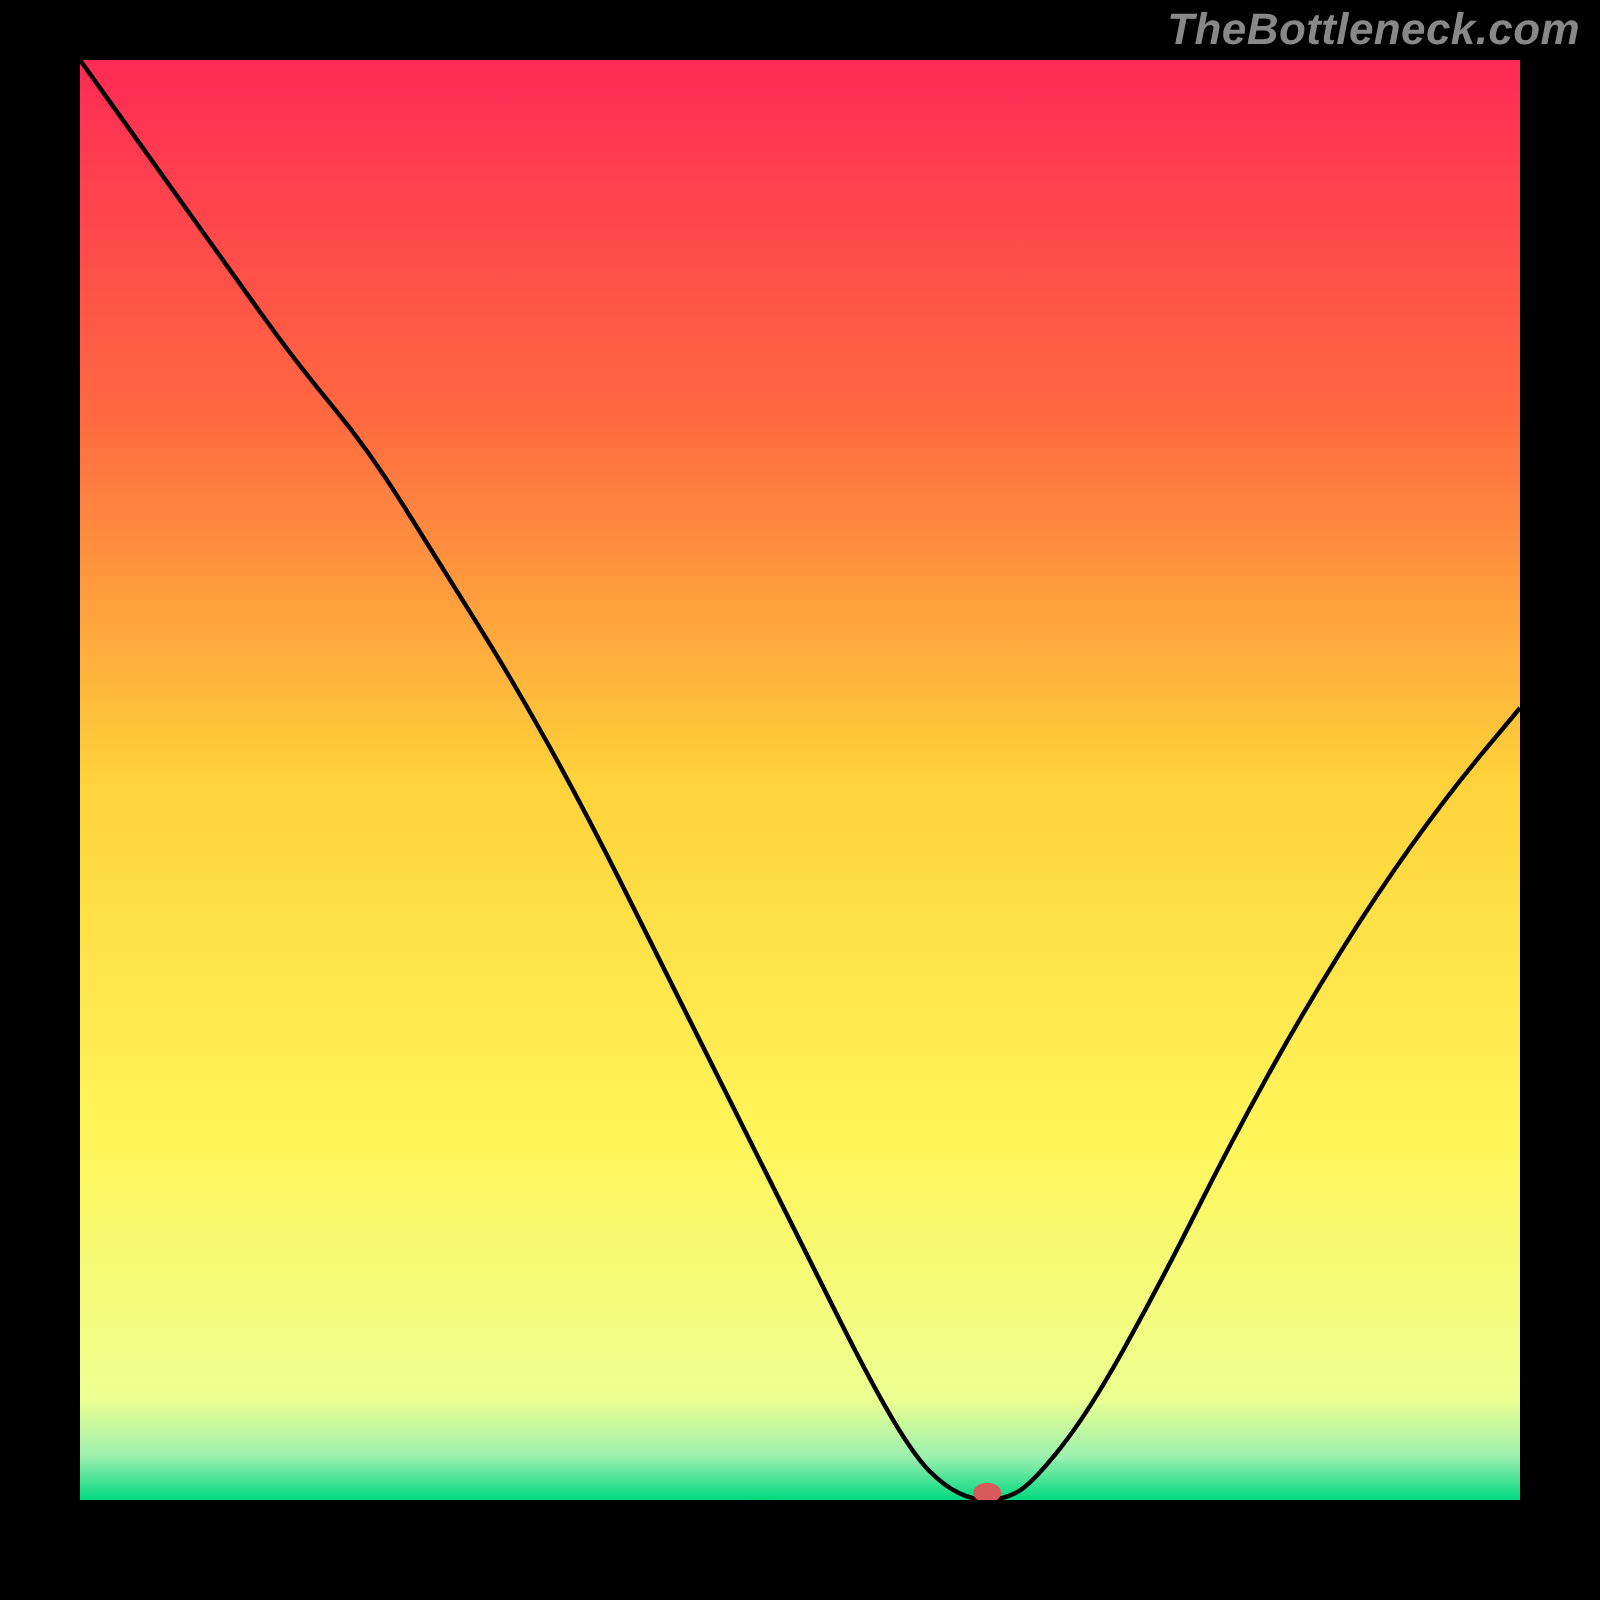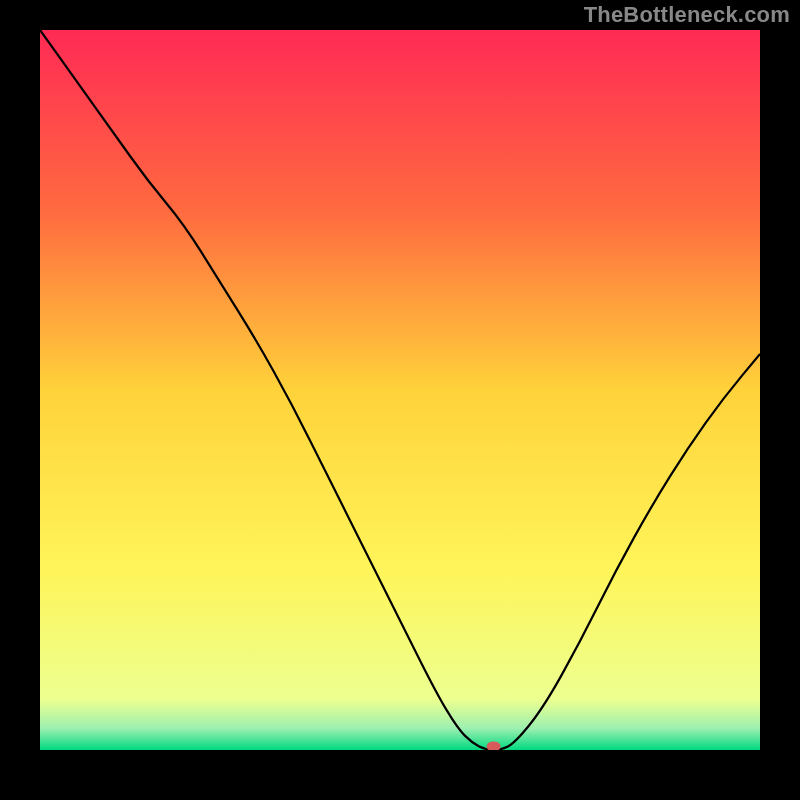--- a/index.html
+++ b/index.html
@@ -8,20 +8,21 @@
     width: 800px;
     height: 800px;
     background: #000;
     font-family: Arial, Helvetica, sans-serif;
   }
   .frame {
     position: relative;
     width: 800px;
     height: 652px;
     background: #000;
+    font-style: italic;
   }
   .watermark {
     position: absolute;
     top: 2px;
     right: 10px;
     color: #888;
     font-size: 22px;
     font-weight: 600;
     letter-spacing: 0.2px;
     z-index: 5;

